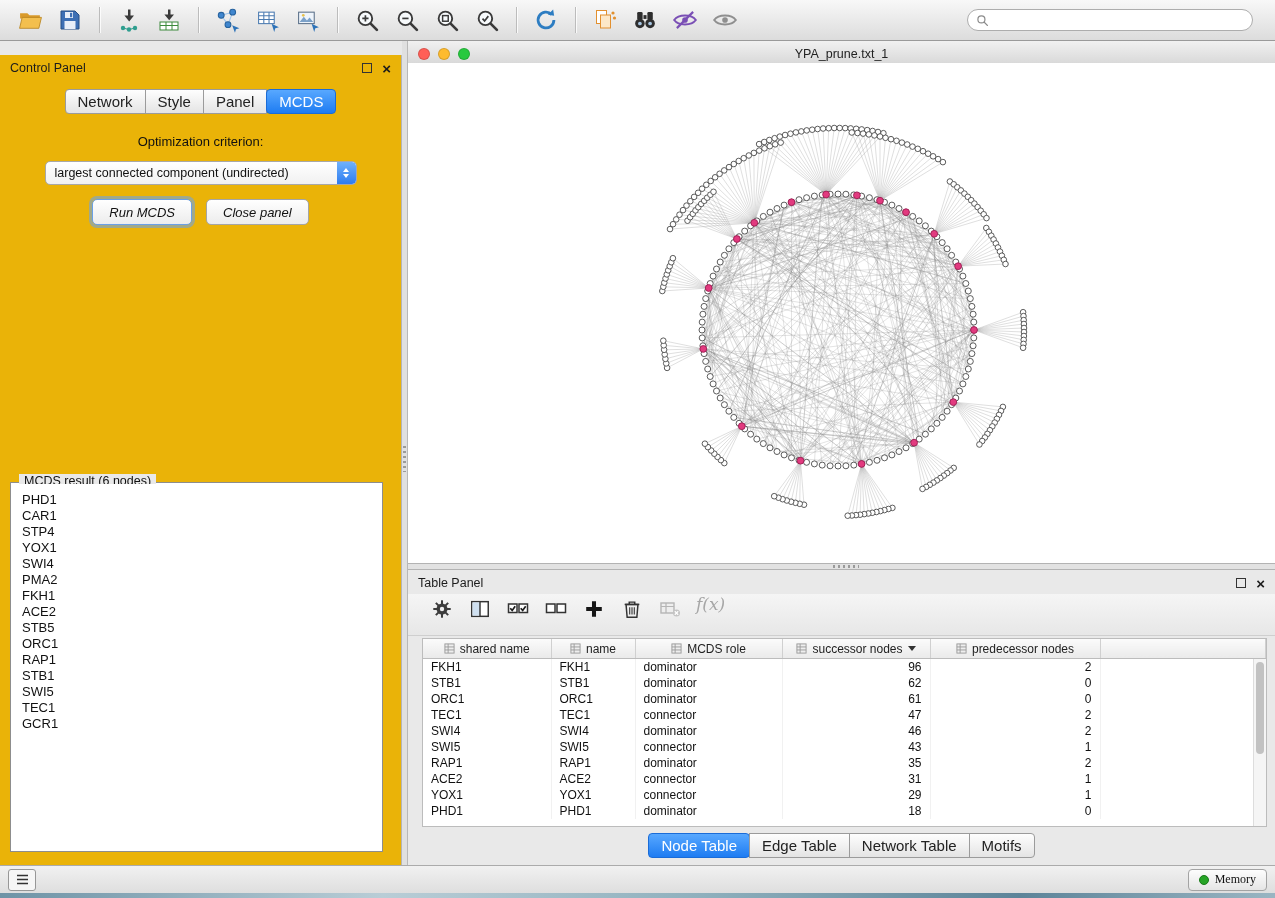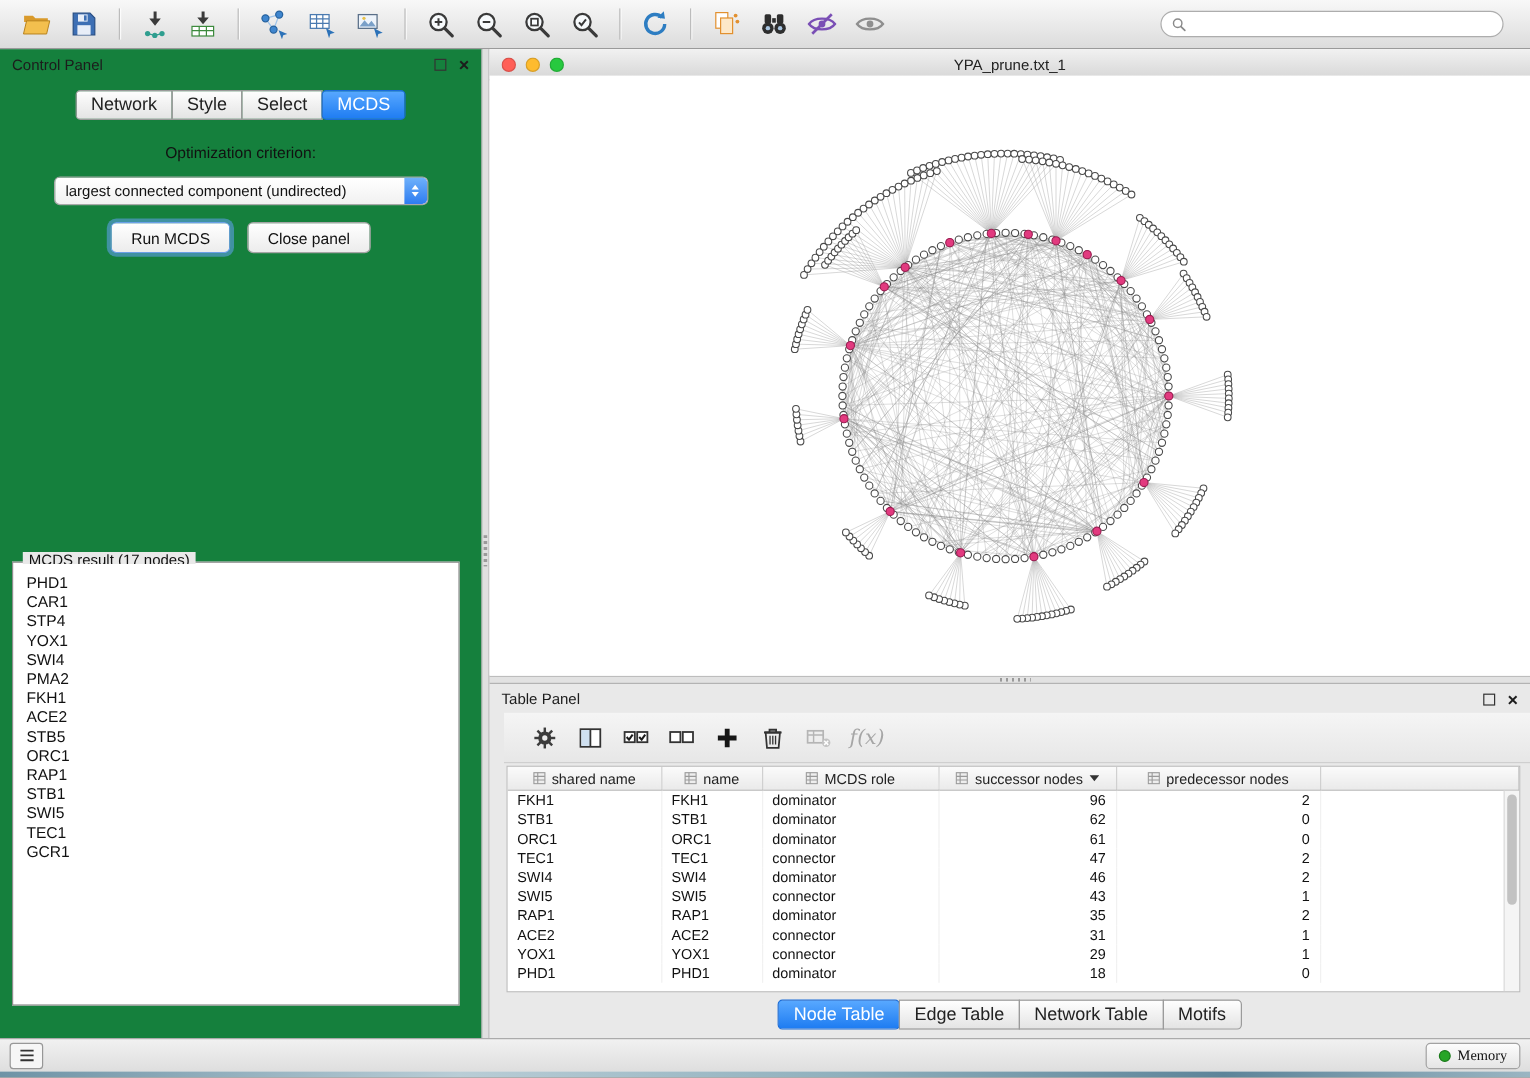--- a/index.html
+++ b/index.html
@@ -7,37 +7,37 @@
   .app{position:relative;width:1275px;height:898px;background:#e9e9e9;overflow:hidden;font-family:"Liberation Sans",sans-serif;}
 
   
   .toolbar{position:absolute;left:0;top:0;width:1275px;height:41px;background:linear-gradient(#f8f8f8,#dcdcdc);border-bottom:1px solid #9a9a9a;display:flex;align-items:center;padding:0 10px;box-sizing:border-box;}
   .tbtn{width:40px;height:32px;display:flex;align-items:center;justify-content:center;border-radius:4px;cursor:default;}
   .tsep{width:1px;height:26px;background:#bcbcbc;margin:0 9px;box-shadow:1px 0 0 rgba(255,255,255,.8);}
   .search-box{margin-left:auto;margin-right:12px;width:268px;height:20px;background:#fff;border:1px solid #adadad;border-radius:11px;display:flex;align-items:center;padding:0 8px;gap:6px;}
   .search-box input{border:none;outline:none;flex:1;font-size:12px;font-family:"Liberation Sans",sans-serif;background:transparent;}
 
   
-  .control-panel{position:absolute;left:0;top:41px;width:402px;height:824px;background:#15803d;border-right:1px solid #b5b5b5;box-sizing:border-box;}
+  .control-panel{position:absolute;left:0;top:55px;width:402px;height:824px;background:#eab308;border-right:1px solid #b5b5b5;box-sizing:border-box;}
   .panel-header{height:26px;display:flex;align-items:center;padding:0 10px;font-size:12.5px;color:#1c1c1c;}
   .panel-header .spacer{flex:1;}
   .float-ico{width:8px;height:8px;border:1.5px solid #333;display:inline-block;margin-right:10px;}
   .close-ico{font-size:15px;font-weight:700;color:#1c1c1c;line-height:1;}
   .seg{display:flex;justify-content:center;margin-top:8px;}
   .seg-btn{padding:3px 12px;font-size:15px;color:#222;background:linear-gradient(#fefefe,#e4e4e4);border:1px solid #9b9b9b;margin-left:-1px;cursor:default;}
   .seg-btn:first-child{border-radius:4px 0 0 4px;margin-left:0;}
   .seg-btn:last-child{border-radius:0 4px 4px 0;}
   .seg-btn.active{background:linear-gradient(#58a8ff,#1e7cf2);color:#fff;border-color:#1a6cd8;border-radius:4px;}
   .opt-label{text-align:center;font-size:13px;color:#111;margin-top:20px;}
   .dropdown{width:312px;height:24px;margin:12px auto 0;background:linear-gradient(#ffffff,#f1f1f1);border:1px solid #a8a8a8;border-radius:5px;display:flex;align-items:center;box-sizing:border-box;overflow:hidden;}
   .dropdown .dd-text{flex:1;font-size:12.5px;color:#111;padding-left:9px;white-space:nowrap;}
   .stepper{width:19px;height:100%;background:linear-gradient(#6fb1fb,#2e7cf0);display:flex;flex-direction:column;align-items:center;justify-content:center;gap:2px;border-radius:0 4px 4px 0;}
   .stepper .up{width:0;height:0;border-left:3.5px solid transparent;border-right:3.5px solid transparent;border-bottom:4px solid #fff;}
   .stepper .down{width:0;height:0;border-left:3.5px solid transparent;border-right:3.5px solid transparent;border-top:4px solid #fff;}
-  .btn-row{display:flex;justify-content:center;gap:14px;margin-top:14px;}
+  .btn-row{display:flex;justify-content:center;gap:14px;margin-top:14px;font-style:italic;}
   .push-btn{height:24px;padding:0 16px;font-size:13px;color:#111;background:linear-gradient(#ffffff,#ececec);border:1px solid #a5a5a5;border-radius:5px;display:flex;align-items:center;cursor:default;}
   .push-btn.focused{border-color:#6aa0e8;box-shadow:0 0 0 3px rgba(100,160,245,.55);}
   .result-box{position:absolute;left:10px;right:18px;top:427px;bottom:27px;border:1px solid #8d8d8d;background:#fff;}
   .result-legend{position:absolute;top:-9px;left:8px;background:#e9e9e9;padding:0 5px;font-size:12.5px;color:#111;}
   .result-list{position:absolute;inset:1px;background:#fff;overflow:hidden;padding:8px 10px;box-sizing:border-box;}
   .result-item{font-size:13px;line-height:16px;color:#111;}
 
   
   .v-split{position:absolute;left:402px;top:41px;width:6px;bottom:33px;background:#e0e0e0;border-right:1px solid #b8b8b8;box-sizing:border-box;}
   .v-grip{position:absolute;top:405px;left:1px;width:3px;height:26px;background:repeating-linear-gradient(#9a9a9a 0 2px,transparent 2px 5px);}
@@ -48,21 +48,21 @@
   .net-window{position:absolute;left:408px;top:41px;right:0;height:522px;background:#fff;}
   .net-titlebar{position:absolute;left:0;right:0;top:0;height:26px;background:linear-gradient(#f1f1f1,#d6d6d6);border-bottom:1px solid #a8a8a8;display:flex;align-items:center;padding:0 10px;box-sizing:border-box;}
   .tl{width:12px;height:12px;border-radius:50%;margin-right:8px;box-sizing:border-box;border:1px solid rgba(0,0,0,.15);}
   .tl.red{background:#ff5f57;} .tl.yellow{background:#febb2e;} .tl.green{background:#27c93f;}
   .net-title{position:absolute;left:0;right:0;text-align:center;font-size:12.5px;color:#222;pointer-events:none;}
   .net-canvas{position:absolute;left:0;right:0;top:22px;bottom:0;background:#fff;}
   .net-canvas svg{display:block;width:100%;height:100%;}
 
   
   .table-panel{position:absolute;left:408px;right:0;top:570px;bottom:33px;background:#e9e9e9;}
-  .tp-toolbar{position:absolute;left:12px;right:0;top:24px;height:42px;background:linear-gradient(#f5f5f5,#e7e7e7);border-bottom:1px solid #cfcfcf;display:flex;align-items:center;padding-left:18px;gap:6px;box-sizing:border-box;}
+  .tp-toolbar{position:absolute;left:0;right:0;top:24px;height:42px;background:linear-gradient(#f5f5f5,#e7e7e7);border-bottom:1px solid #cfcfcf;display:flex;padding-left:18px;gap:6px;box-sizing:border-box;}
   .tp-btn{width:32px;height:30px;display:flex;align-items:center;justify-content:center;}
   .fx{font-family:"DejaVu Serif",serif;font-style:italic;font-size:17px;color:#a6a6a6;margin-left:4px;}
   .table-area{position:absolute;top:68px;left:14px;right:8px;bottom:38px;background:#fff;border:1px solid #bcbcbc;overflow:hidden;}
   table.node-table{border-collapse:collapse;width:100%;table-layout:fixed;}
   .node-table th{height:19px;font-weight:normal;font-size:12px;color:#222;background:linear-gradient(#fbfbfb,#eaeaea);border-right:1px solid #d0d0d0;border-bottom:1px solid #bcbcbc;padding:0;white-space:nowrap;overflow:hidden;}
   .th-inner{display:flex;align-items:center;justify-content:center;gap:5px;height:100%;}
   .node-table td{height:16px;font-size:12px;color:#111;padding:0 8px;border-right:1px solid #f1f1f1;white-space:nowrap;overflow:hidden;}
   .node-table td.num{text-align:right;}
   .node-table td.filler{border-right:none;}
   .col-chevron{width:0;height:0;border-left:4px solid transparent;border-right:4px solid transparent;border-top:5px solid #333;display:inline-block;}
@@ -220,37 +220,37 @@
   <div class="control-panel">
     <div class="panel-header">
       <span>Control Panel</span>
       <span class="spacer"></span>
       <span class="float-ico"></span>
       <span class="close-ico">×</span>
     </div>
     <div class="seg">
       <div class="seg-btn">Network</div>
       <div class="seg-btn">Style</div>
-      <div class="seg-btn">Select</div>
+      <div class="seg-btn">Panel</div>
       <div class="seg-btn active">MCDS</div>
     </div>
     <div class="opt-label">Optimization criterion:</div>
     <div class="dropdown">
       <span class="dd-text">largest connected component (undirected)</span>
       <span class="stepper">
           <span class="up"></span>
           <span class="down"></span>
         </span>
     </div>
     <div class="btn-row">
       <div class="push-btn focused">Run MCDS</div>
       <div class="push-btn">Close panel</div>
     </div>
     <div class="result-box">
-      <div class="result-legend">MCDS result (17 nodes)</div>
+      <div class="result-legend">MCDS result (6 nodes)</div>
       <div class="result-list">
           <div class="result-item">PHD1</div>
           <div class="result-item">CAR1</div>
           <div class="result-item">STP4</div>
           <div class="result-item">YOX1</div>
           <div class="result-item">SWI4</div>
           <div class="result-item">PMA2</div>
           <div class="result-item">FKH1</div>
           <div class="result-item">ACE2</div>
           <div class="result-item">STB5</div>

